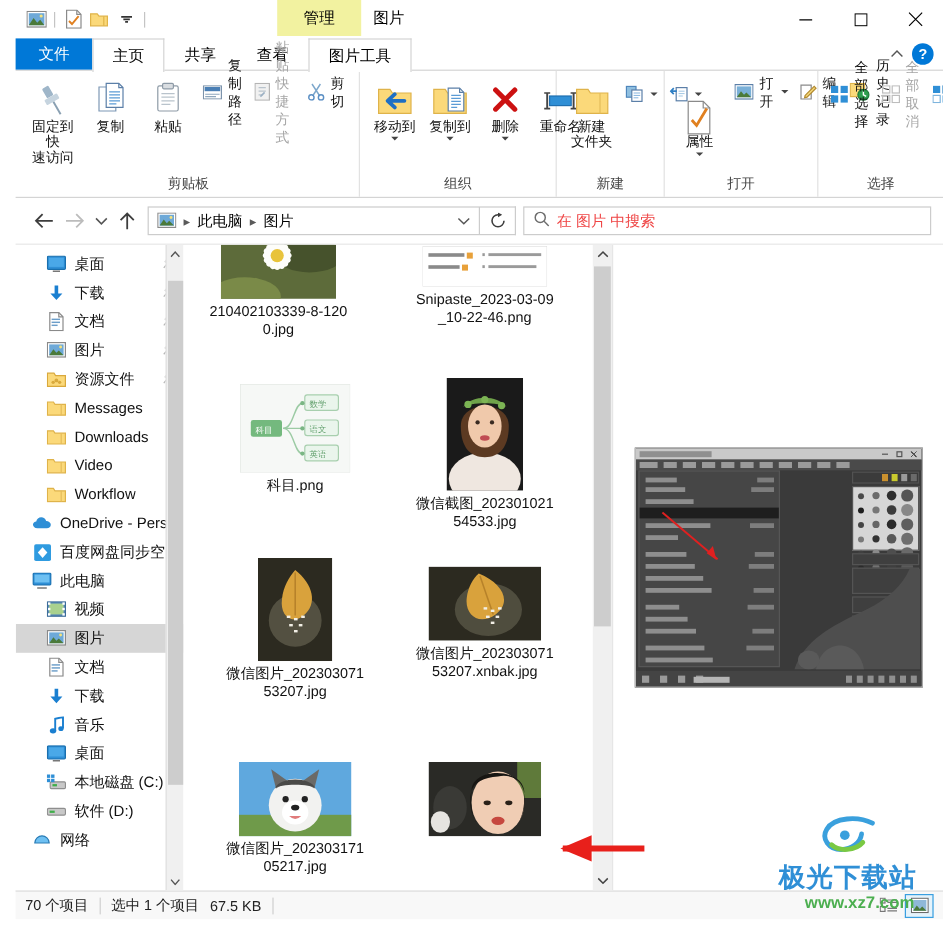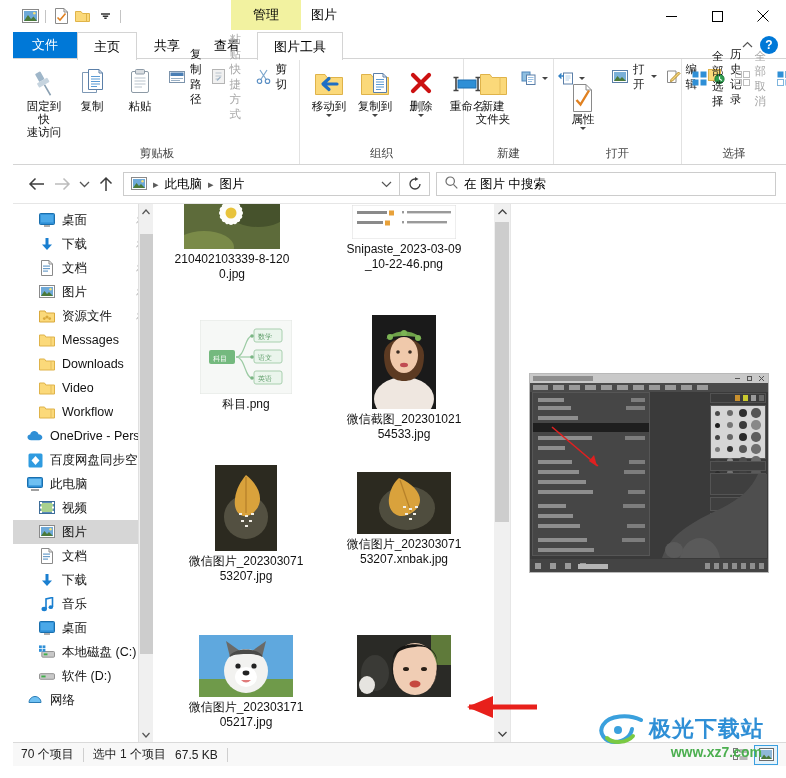--- a/index.html
+++ b/index.html
@@ -66,21 +66,21 @@
   .crumbbox { flex:1; height:24px; border:1px solid #ccc; background:#fff; display:flex; align-items:center;
               padding:0 4px; margin-left:4px; }
   .crumbs { display:flex; align-items:center; gap:0; flex:1; font-size:12.5px; }
   .crumb { padding:0 3px; }
   .crsep { color:#5a5a5a; padding:0 3px; font-size:11px; }
   .crumbbox .dd { width:18px;height:22px;display:flex;align-items:center;justify-content:center; }
   .refresh { width:30px; height:24px; border:1px solid #ccc; border-left:none; display:flex;
              align-items:center; justify-content:center; }
   .searchbox { width:340px; height:24px; border:1px solid #ccc; background:#fff; display:flex;
                align-items:center; gap:6px; padding:0 8px; margin-left:6px; }
-  .searchbox .ph { color:#000000; font-size:12.5px; }
+  .searchbox .ph { color:#ef4444; font-size:12.5px; }
 
   
   .content { flex:1; display:flex; overflow:hidden; position:relative; border-top:1px solid #e6e6e6; }
 
   
   .navpane { width:140px; background:#fff; position:relative; overflow:hidden; flex:0 0 140px; }
   .navlist { padding-top:4px; }
   .navitem { height:24px; display:flex; align-items:center; gap:7px; font-size:12.5px; color:#111;
              padding-left:14px; padding-right:6px; position:relative; white-space:nowrap; }
   .navitem.lvl2 { padding-left:26px; }
@@ -112,21 +112,21 @@
   .statusbar { height:24px; flex:0 0 24px; border-top:1px solid #dadada; background:#f8f8f8;
                display:flex; align-items:center; padding:0 8px; font-size:12px; color:#222; }
   .sb-sep { width:1px; height:14px; background:#cfcfcf; margin:0 9px; }
   .sb-right { margin-left:auto; display:flex; align-items:center; gap:2px; }
   .viewbtn { width:24px; height:20px; display:flex; align-items:center; justify-content:center; }
   .viewbtn.on { border:1px solid #3a9fe0; background:#e5f3fb; }
 
   
   .watermark { position:absolute; right:22px; bottom:18px; display:flex; flex-direction:column;
                align-items:flex-end; pointer-events:none; }
-  .wm-row { display:flex; align-items:center; gap:4px; }
+  .wm-row { display:flex; align-items:center; gap:4px;flex-direction:column; }
   .wm-text { font-size:22px; font-weight:bold; color:#2f8fd6; letter-spacing:1px;
              font-family:"DejaVu Sans","Liberation Sans",sans-serif; }
   .wm-url { font-size:14px; color:#4caf50; font-weight:bold; margin-top:-2px; margin-right:2px; }
 
   
   .redarrow { position:absolute; pointer-events:none; }
 </style>
 </head>
 <body>
 

